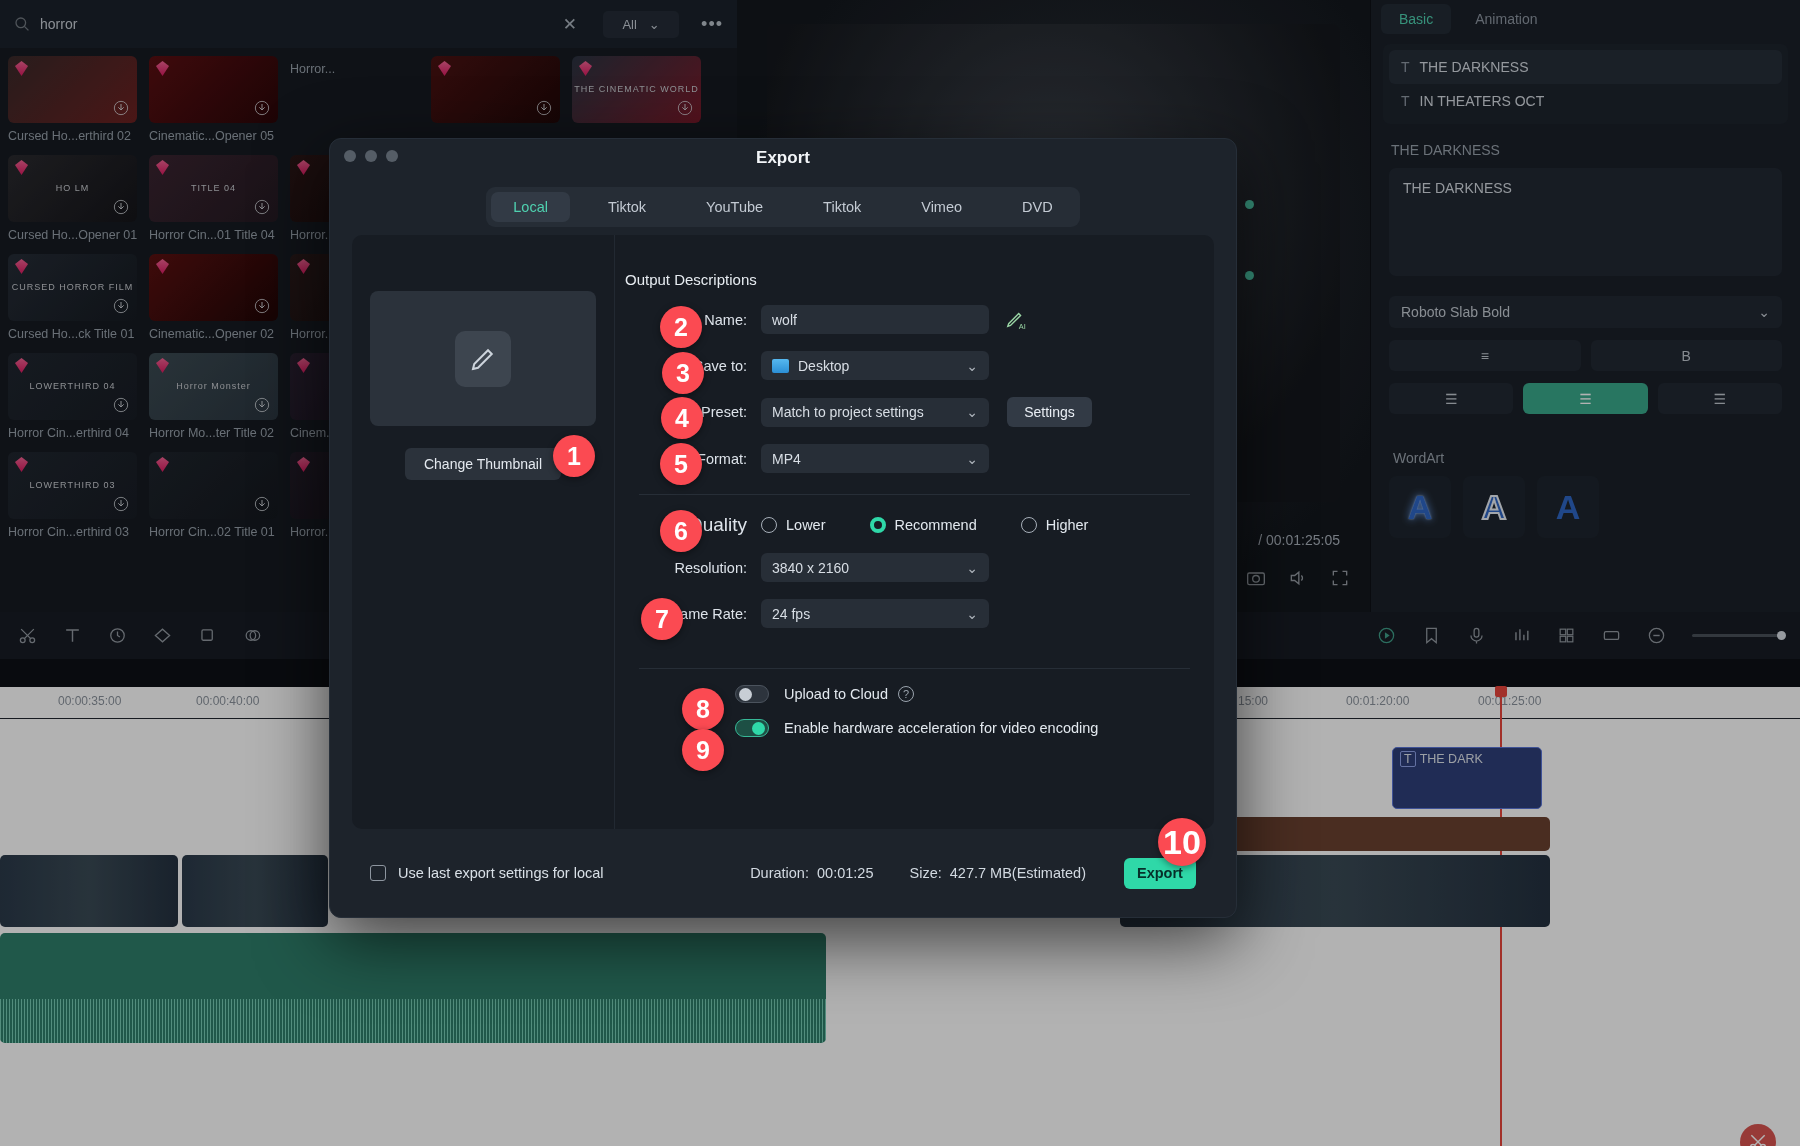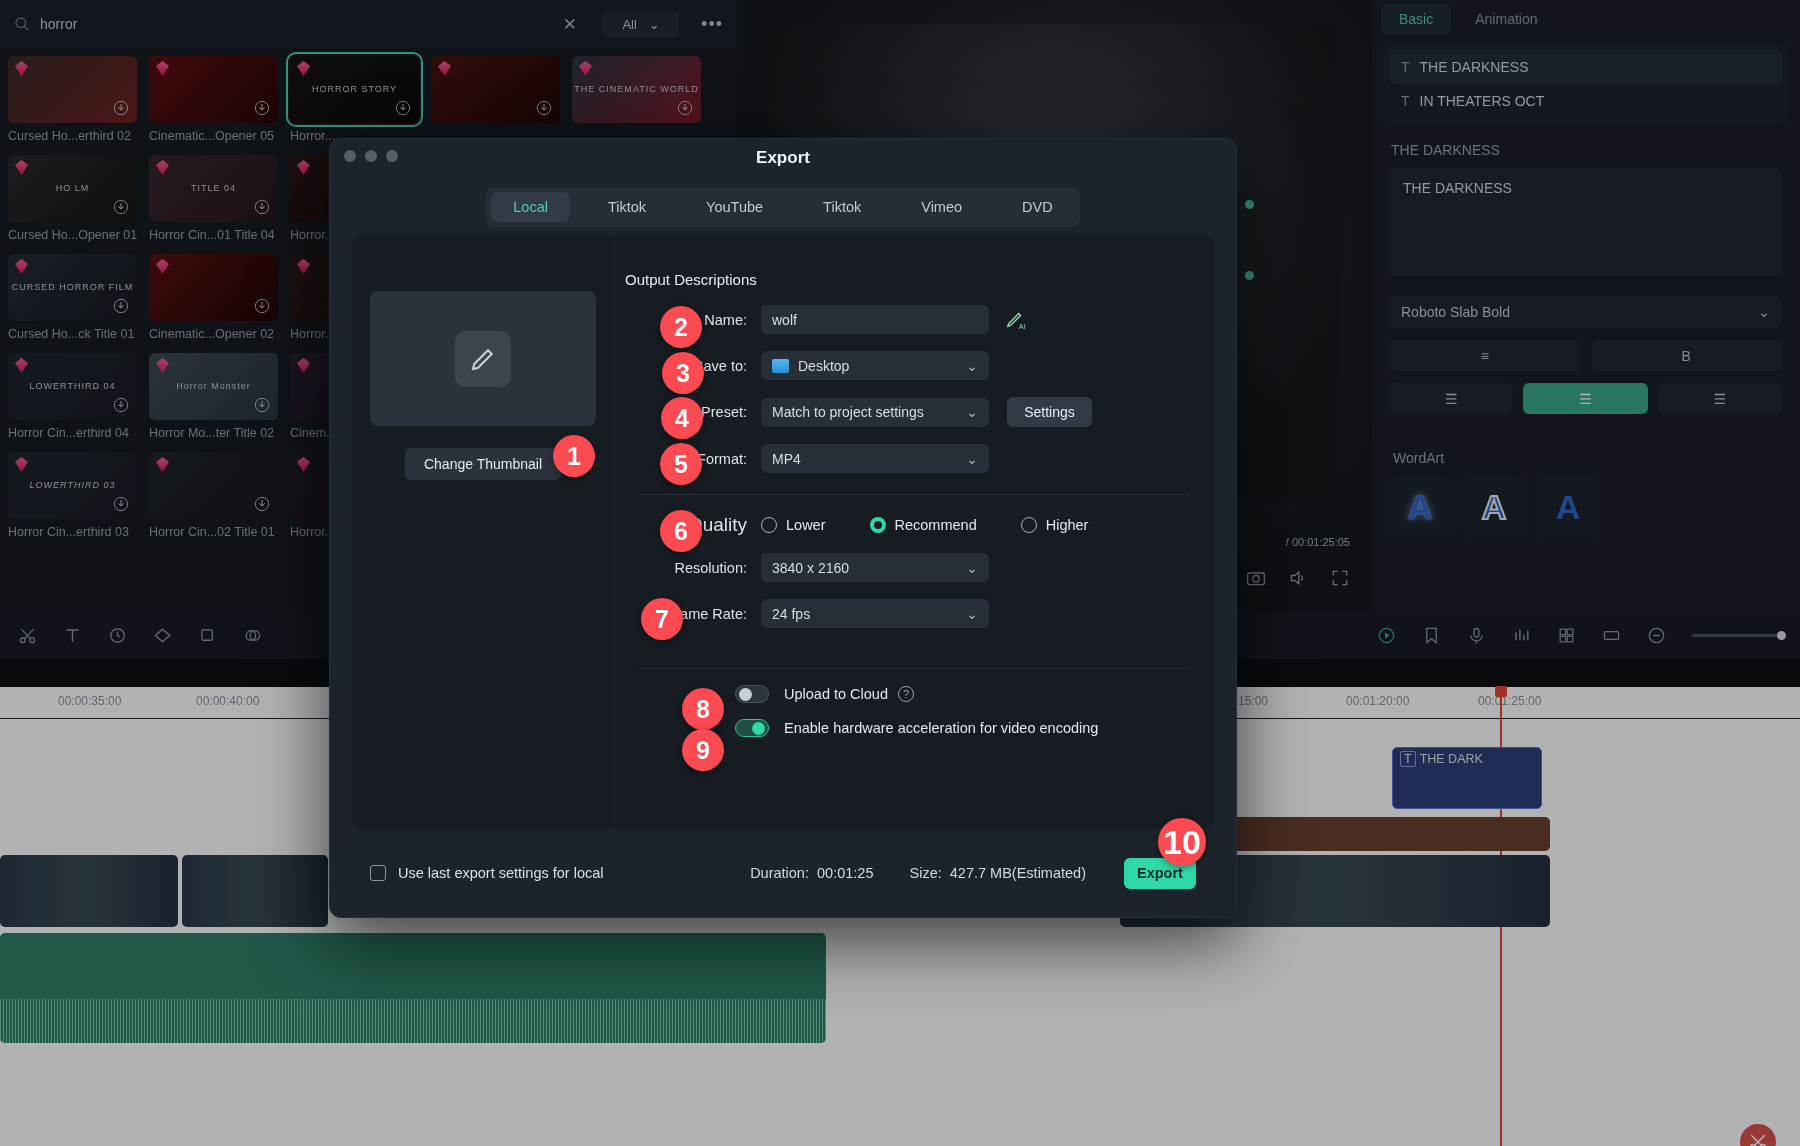--- a/index.html
+++ b/index.html
@@ -64,21 +64,21 @@
     position: absolute; left: 737px; top: 0; width: 633px; height: 612px;
     background: radial-gradient(ellipse at 55% 40%, #2a2f36 0%, #14181e 70%);
   }
   .preview-frame {
     position: absolute; left: 30px; top: 24px; right: 30px; bottom: 110px;
     border-radius: 8px;
     background: radial-gradient(ellipse at 50% 35%, #3a3f47 0%, #15181d 75%);
   }
   .pv-handle { position: absolute; width: 9px; height: 9px; border-radius: 50%; background: #4fd1b0;}
   .time-readout {
-    position: absolute; right: 20px; bottom: 64px; color: #aab2bc; font-size: 11px;
+    position: absolute; right: 30px; bottom: 64px; color: #aab2bc; font-size: 14px;
   }
   .pv-tools {
     position: absolute; right: 20px; bottom: 24px; display: flex; gap: 22px; align-items: center;
   }
   .pv-tools .ic { width: 20px; height: 20px; opacity: .75; }
 
   
   .props {
     position: absolute; right: 0; top: 0; width: 430px; height: 612px;
     background: #1a2029; border-left: 1px solid #0d1116;
@@ -291,28 +291,20 @@
             <div class="media-thumb" style="background:linear-gradient(135deg,#5a0f12,#2a0608);">
               <span class="gem"></span>
               <svg class="dl" viewBox="0 0 24 24">
                 <circle cx="12" cy="12" r="10" fill="none" stroke="#e6eaef" stroke-width="1.3"></circle>
                 <path d="M12 6v9M8 11l4 4 4-4" fill="none" stroke="#e6eaef" stroke-width="1.5"></path>
               </svg>
             </div>
             <div class="media-label">Cinematic...Opener 05</div>
           </div>
           <div class="media-cell">
-            <div class="media-thumb sel" style="background:linear-gradient(135deg,#1a1414,#0d0a0a);">
-              <span class="gem"></span>
-              <span class="tt" style="top:28px;">HORROR STORY</span>
-              <svg class="dl" viewBox="0 0 24 24">
-                <circle cx="12" cy="12" r="10" fill="none" stroke="#e6eaef" stroke-width="1.3"></circle>
-                <path d="M12 6v9M8 11l4 4 4-4" fill="none" stroke="#e6eaef" stroke-width="1.5"></path>
-              </svg>
-            </div>
             <div class="media-label">Horror...</div>
           </div>
           <div class="media-cell">
             <div class="media-thumb" style="background:linear-gradient(135deg,#4a1212,#200808);">
               <span class="gem"></span>
               <svg class="dl" viewBox="0 0 24 24">
                 <circle cx="12" cy="12" r="10" fill="none" stroke="#e6eaef" stroke-width="1.3"></circle>
                 <path d="M12 6v9M8 11l4 4 4-4" fill="none" stroke="#e6eaef" stroke-width="1.5"></path>
               </svg>
             </div>
@@ -478,21 +470,21 @@
             <div class="media-thumb" style="background:linear-gradient(135deg,#1c1820,#121016);">
               <span class="gem"></span>
               <svg class="dl" viewBox="0 0 24 24">
                 <circle cx="12" cy="12" r="10" fill="none" stroke="#e6eaef" stroke-width="1.3"></circle>
                 <path d="M12 6v9M8 11l4 4 4-4" fill="none" stroke="#e6eaef" stroke-width="1.5"></path>
               </svg>
             </div>
             <div class="media-label"></div>
           </div>
           <div class="media-cell">
-            <div class="media-thumb" style="background:linear-gradient(135deg,#20262f,#181d25);font-style:italic;">
+            <div class="media-thumb" style="background:linear-gradient(135deg,#20262f,#181d25);">
               <span class="gem"></span>
               <span class="tt" style="top:28px;">LOWERTHIRD 03</span>
               <svg class="dl" viewBox="0 0 24 24">
                 <circle cx="12" cy="12" r="10" fill="none" stroke="#e6eaef" stroke-width="1.3"></circle>
                 <path d="M12 6v9M8 11l4 4 4-4" fill="none" stroke="#e6eaef" stroke-width="1.5"></path>
               </svg>
             </div>
             <div class="media-label">Horror Cin...erthird 03</div>
           </div>
           <div class="media-cell">

